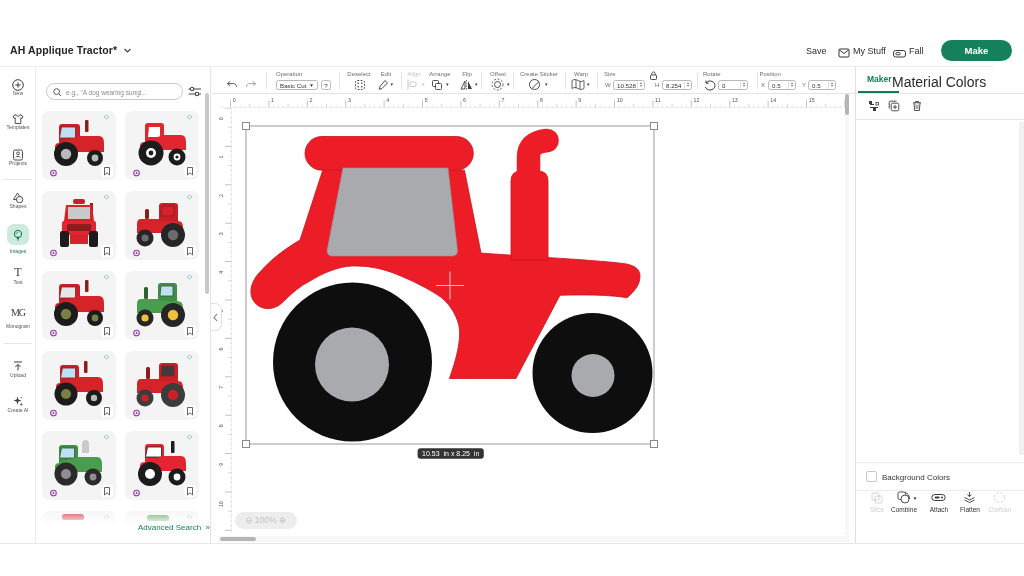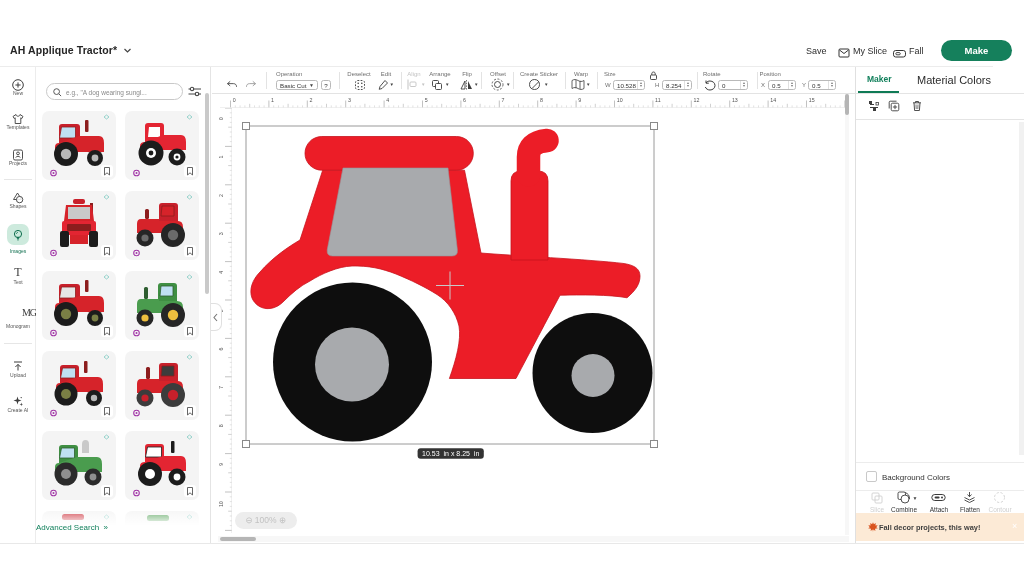--- a/index.html
+++ b/index.html
@@ -18,21 +18,21 @@
         <path d="M1.5 2 L4.5 5 L7.5 2" stroke="#444" stroke-width="1.2" fill="none"></path>
       </svg>
   </div>
   <div class="abs" style="left:806px;top:46px;font-size:9px;color:#2e2e2e">Save</div>
   <div class="abs" style="left:838px;top:44px">
     <svg width="12" height="11" viewBox="0 0 12 11">
         <rect x="1" y="2" width="10" height="8" rx="1" fill="none" stroke="#333" stroke-width="1"></rect>
         <path d="M1.5 3 L6 6.5 L10.5 3" fill="none" stroke="#333" stroke-width="1"></path>
       </svg>
   </div>
-  <div class="abs" style="left:853px;top:46px;font-size:9px;color:#2e2e2e">My Slice</div>
+  <div class="abs" style="left:853px;top:46px;font-size:9px;color:#2e2e2e">My Stuff</div>
   <div class="abs" style="left:893px;top:45px">
     <svg width="13" height="10" viewBox="0 0 13 10">
         <rect x="0.5" y="1.5" width="12" height="6.5" rx="2.2" fill="none" stroke="#333" stroke-width="1"></rect>
         <rect x="2.8" y="3.6" width="4.5" height="2.2" rx="1.1" fill="none" stroke="#333" stroke-width="0.9"></rect>
       </svg>
   </div>
   <div class="abs" style="left:909px;top:46px;font-size:9px;color:#2e2e2e">Fall</div>
   <div class="abs" style="left:941px;top:40px;width:71px;height:21px;border-radius:11px;background:#15805c;color:#fff;font-size:9.5px;font-weight:bold;text-align:center;line-height:21px">Make</div>
 </div>
 
@@ -67,21 +67,21 @@
   <div class="abs" style="left:12px;top:161px"><svg width="12" height="13" viewBox="0 0 12 13">
         <circle cx="6" cy="5" r="3.6" fill="none" stroke="#0e6e4e" stroke-width="1"></circle>
         <path d="M4.7 8.3 H7.3 M4.9 9.6 H7.1 M5.3 10.9 H6.7" stroke="#0e6e4e" stroke-width="0.9"></path>
         <path d="M6 3.4 C4.9 3.4 4.4 4.2 4.4 5" fill="none" stroke="#0e6e4e" stroke-width="0.8"></path>
       </svg></div>
   <div class="abs" style="left:0;top:181px;width:36px;text-align:center;font-size:5px;color:#0e6e4e">Images</div>
 
   <div class="abs" style="left:0;top:198px;width:36px;text-align:center;font-size:12px;font-family:'Liberation Serif',serif;color:#3d3d3d">T</div>
   <div class="abs" style="left:0;top:212px;width:36px;text-align:center;font-size:5px;color:#555">Text</div>
 
-  <div class="abs" style="left:0;top:240px;width:36px;text-align:right;font-size:10px;font-family:'Liberation Serif',serif;color:#3d3d3d;letter-spacing:-1px">MG</div>
+  <div class="abs" style="left:0;top:240px;width:36px;text-align:center;font-size:10px;font-family:'Liberation Serif',serif;color:#3d3d3d;letter-spacing:-1px">MG</div>
   <div class="abs" style="left:0;top:256px;width:36px;text-align:center;font-size:5px;color:#555">Monogram</div>
   <div class="abs" style="left:4px;top:276px;width:28px;border-top:1px solid #e6e6e6"></div>
 
   <div class="abs" style="left:12px;top:291px"><svg width="12" height="12" viewBox="0 0 12 12">
         <path d="M2 2 H10" stroke="#3d3d3d" stroke-width="1"></path>
         <path d="M6 10.5 V4.5 M3.4 7 L6 4.4 L8.6 7" fill="none" stroke="#3d3d3d" stroke-width="1"></path>
       </svg></div>
   <div class="abs" style="left:0;top:305px;width:36px;text-align:center;font-size:5px;color:#555">Upload</div>
 
   <div class="abs" style="left:12px;top:326px"><svg width="12" height="12" viewBox="0 0 12 12">
@@ -314,21 +314,21 @@
         </svg></div>
   <div class="tile" style="left:89px;top:444px;height:32px"><svg width="74" height="32" viewBox="0 0 74 32">
           <g transform="translate(6,6)">
     <rect x="16" y="-2" width="22" height="6" rx="2.5" fill="#4a9c4e"></rect>
   </g>
           <path d="M64.5 4 l2.5 2 l-2.5 2 l-2.5 -2 z" fill="none" stroke="#8ccfc6" stroke-width="0.9"></path>
         </svg></div>
   </div>
 
   <div class="abs" style="left:0;top:438px;width:174px;height:38px;background:linear-gradient(to bottom,rgba(255,255,255,0),#fff 55%)"></div>
-  <div class="abs" style="left:0;top:456px;width:174px;text-align:left;font-size:8px;color:#12805c">Advanced Search&nbsp;&nbsp;»</div>
+  <div class="abs" style="left:0;top:456px;width:174px;text-align:right;font-size:8px;color:#12805c">Advanced Search&nbsp;&nbsp;»</div>
 </div>
 
 <div class="abs" style="left:205px;top:93px;width:3.5px;height:201px;background:#c9c9c9;border-radius:2px;z-index:3"></div>
 
 <div class="abs" style="left:211px;top:303px;width:11px;height:28px;background:#fff;border:1px solid #e0e0e0;border-left:none;border-radius:0 7px 7px 0;z-index:4">
   <svg width="7" height="9" viewBox="0 0 7 9" style="position:absolute;left:1px;top:9px">
       <path d="M5 1 L2 4.5 L5 8" fill="none" stroke="#777" stroke-width="1.1"></path>
     </svg>
 </div>
 
@@ -527,21 +527,21 @@
 
   <div class="abs" style="left:6px;top:468.5px;width:631px;height:6px;background:#f7f7f7"></div>
   <div class="abs" style="left:7.5px;top:469.5px;width:36px;height:4px;background:#b5b5b5;border-radius:2px"></div>
 
   <div class="abs" style="left:632.5px;top:27px;width:4.5px;height:441px;background:#f7f7f7"></div>
   <div class="abs" style="left:633px;top:27px;width:4px;height:21px;background:#b5b5b5;border-radius:2px"></div>
 </div>
 
 <div class="abs" id="rightpanel" style="left:855px;top:67px;width:169px;height:476px;background:#fff;border-left:1px solid #e0e0e0">
   <div class="abs" style="left:11px;top:7px;font-size:8.5px;font-weight:bold;color:#12805c">Maker</div>
-  <div class="abs" style="left:61px;top:7px;font-size:11px;color:#2b2b2b">Material Colors</div>
+  <div class="abs" style="left:36px;top:7px;font-size:14px;color:#2b2b2b">Material Colors</div>
   <div class="abs" style="left:2px;top:23.5px;width:40.5px;height:2.5px;background:#0f7a55"></div>
   <div class="abs" style="left:0;top:26px;width:169px;border-top:1px solid #e4e4e4"></div>
 
   <svg width="12" height="12" viewBox="0 0 12 12" style="position:absolute;left:11.5px;top:33px">
       <path d="M2 4.5 H6 M2 7.5 H10" stroke="#3c3c3c" stroke-width="1"></path>
       <rect x="1" y="1" width="3" height="3" fill="#3c3c3c"></rect>
       <rect x="5" y="8" width="3" height="3" fill="#3c3c3c"></rect>
       <rect x="8" y="2.5" width="2.5" height="2.5" fill="none" stroke="#3c3c3c" stroke-width="0.8"></rect>
     </svg>
   <svg width="12" height="12" viewBox="0 0 12 12" style="position:absolute;left:32px;top:33px">
@@ -585,22 +585,15 @@
   <svg width="13" height="13" viewBox="0 0 13 13" style="position:absolute;left:107px;top:424px">
       <path d="M1.5 6.5 L6.5 9 L11.5 6.5 M1.5 9 L6.5 11.5 L11.5 9" fill="none" stroke="#3c3c3c" stroke-width="0.9"></path>
       <path d="M6.5 1 V5.5 M4.5 3.5 L6.5 5.7 L8.5 3.5" fill="none" stroke="#3c3c3c" stroke-width="0.9"></path>
     </svg>
   <div class="abs" style="left:98px;top:438.5px;width:32px;text-align:center;font-size:6.5px;color:#333">Flatten</div>
   <svg width="13" height="13" viewBox="0 0 13 13" style="position:absolute;left:137px;top:424px">
       <circle cx="6.5" cy="6.5" r="5" fill="none" stroke="#cfcfcf" stroke-width="0.9" stroke-dasharray="2.2 1.8"></circle>
     </svg>
   <div class="abs" style="left:128px;top:438.5px;width:32px;text-align:center;font-size:6.5px;color:#cfcfcf">Contour</div>
 
-  <div class="abs" style="left:0;top:446px;width:169px;height:28px;background:#fcead6">
-    <svg width="10" height="10" viewBox="0 0 10 10" style="position:absolute;left:12px;top:9px">
-        <path d="M5 0.3 L5.9 2.2 L7.8 0.9 L7.4 3.4 L9.7 3.2 L8.2 5.2 L9.9 6.3 L7 6.8 L7.4 9 L5.4 7.6 L5 9.9 L4.6 7.6 L2.6 9 L3 6.8 L0.1 6.3 L1.8 5.2 L0.3 3.2 L2.6 3.4 L2.2 0.9 L4.1 2.2 Z" fill="#d9531e"></path>
-      </svg>
-    <div class="abs" style="left:23px;top:9.5px;font-size:7.4px;font-weight:bold;color:#3f3f3f;white-space:nowrap">Fall decor projects, this way!</div>
-      <div class="abs" style="left:156px;top:8px;font-size:9px;color:#ffffff">×</div>
-  </div>
 </div>
 
 <div class="abs" style="left:0;top:543px;width:1024px;border-top:1px solid #e8e8e8"></div>
 
 </body></html>

